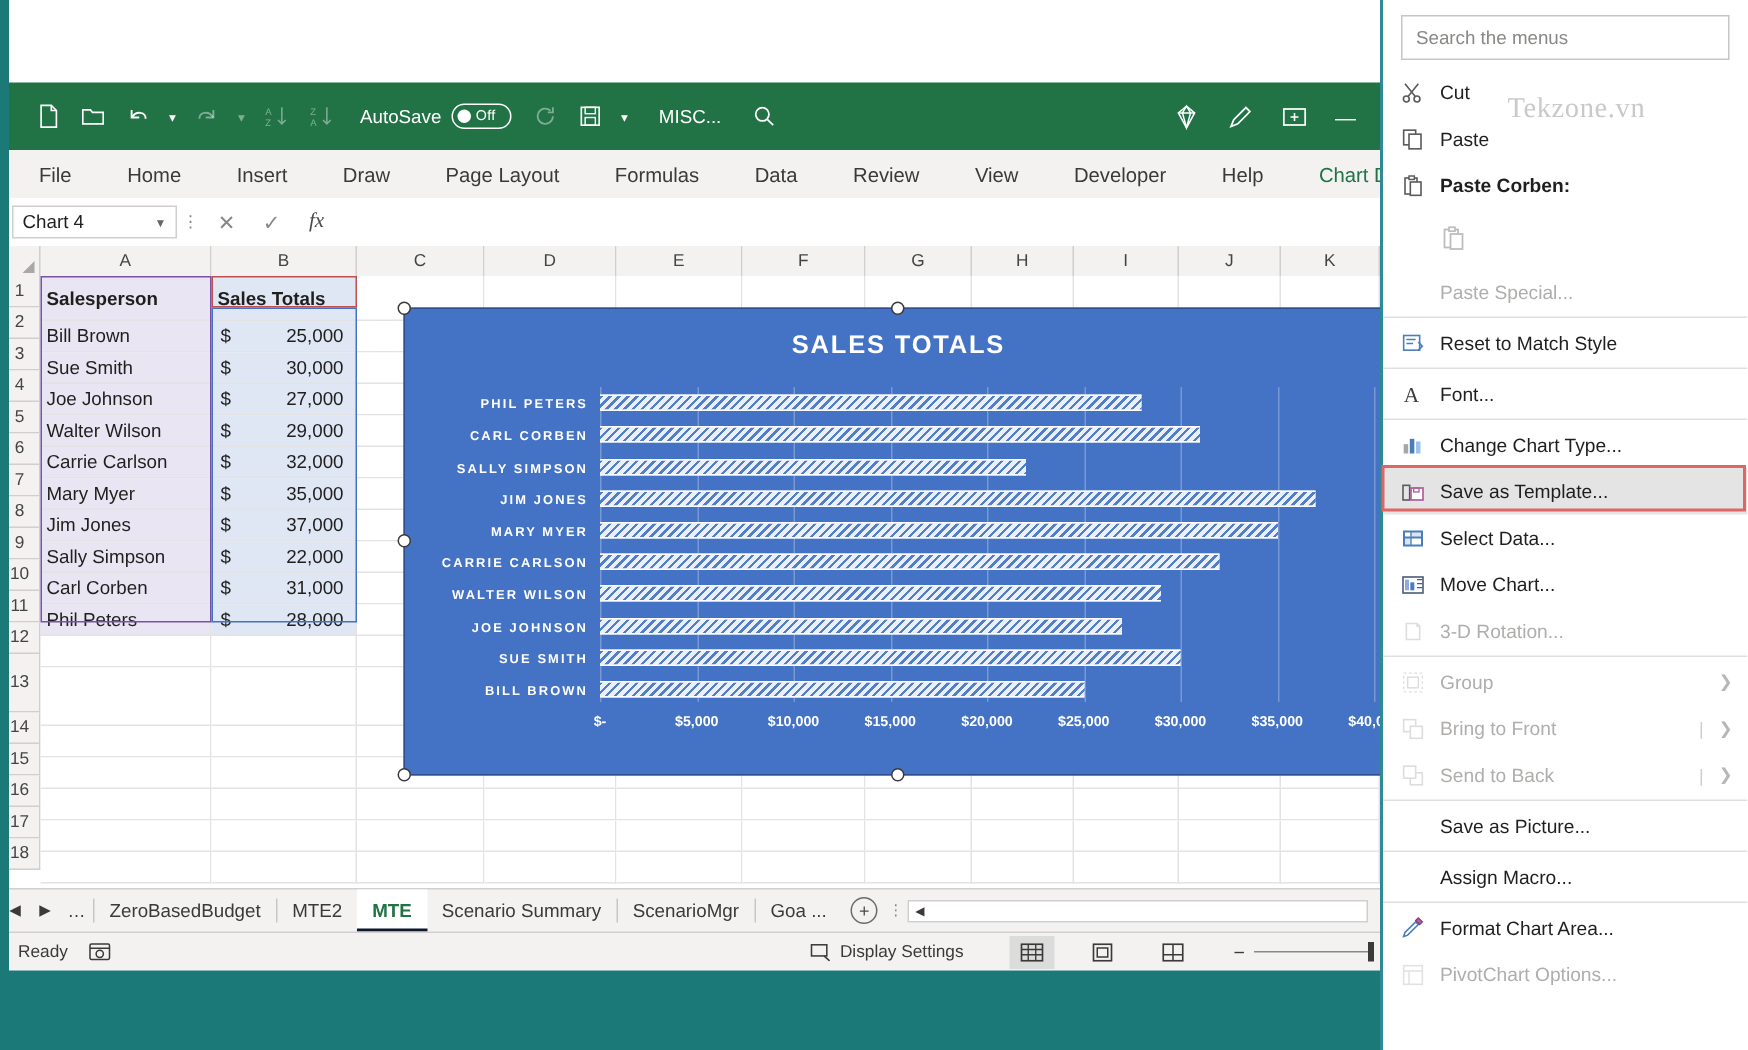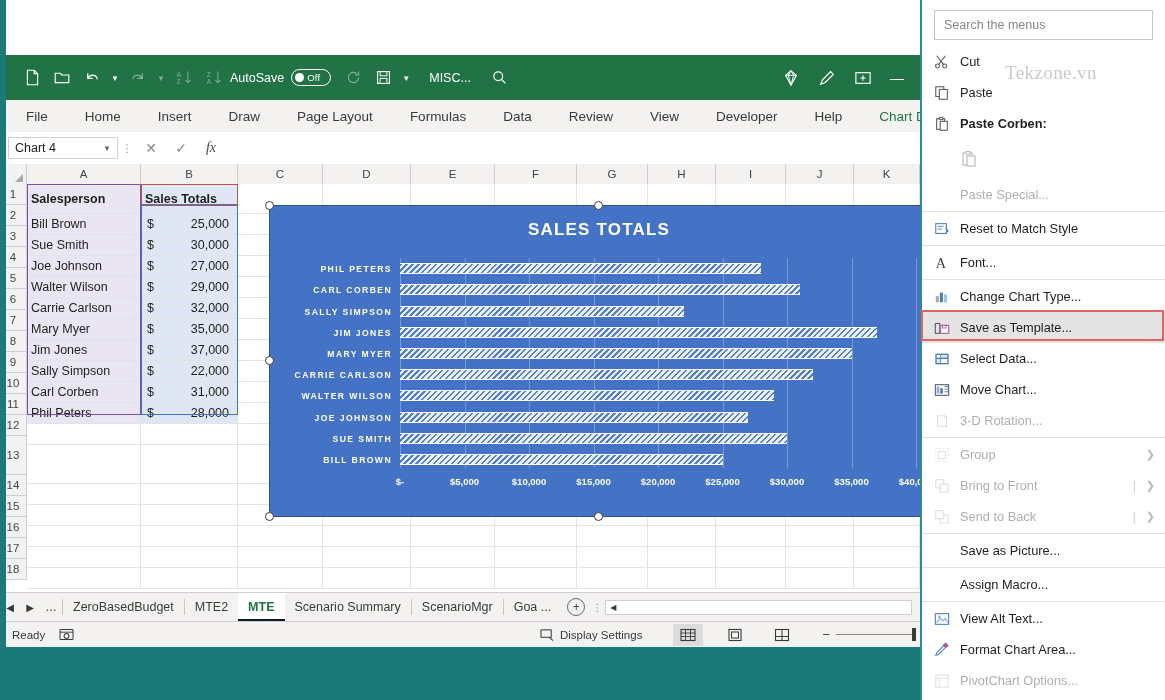--- a/index.html
+++ b/index.html
@@ -29,21 +29,21 @@
   .qat-btn {
     width: 28px; height: 28px;
     display:flex; align-items:center; justify-content:center;
     color:#ffffff; cursor: pointer; position:relative;
   }
   .qat-btn.dim { color: rgba(255,255,255,0.42); }
   .qat-caret { width:14px; height:28px; display:flex;align-items:center;justify-content:center;
     color:#ffffff; font-size:9px; cursor:pointer;}
   .qat-caret.dim { color: rgba(255,255,255,0.42); }
   .autosave {
-    display:flex; align-items:center; gap:7px; color:#ffffff; font-size:12.5px;
+    display:flex; align-items:center; gap:7px; margin-left:10px; color:#ffffff; font-size:12.5px;
     cursor:pointer; white-space:nowrap;
   }
   .toggle-pill {
     width: 40px; height: 17px; border-radius: 9px; border: 1.3px solid #ffffff;
     display:flex; align-items:center; gap:3px; padding:0 3px; position:relative;
   }
   .toggle-knob { width:9px; height:9px; border-radius:50%; background:#ffffff; }
   .toggle-txt { font-size:9.5px; color:#ffffff; letter-spacing:0.2px;}
   .misc-label { color:#ffffff; font-size:12.5px; margin-left:14px; white-space:nowrap; cursor:pointer;}
   .qat-search { margin-left:18px; color:#ffffff; cursor:pointer; }
@@ -1003,30 +1003,20 @@
         </div>
         <div class="msep"></div>
         <div class="mi">
           <span class="mi-ico"></span>
           <span class="mi-lab">Assign Macro...</span>
         </div>
         <div class="msep"></div>
         <div class="mi">
           <span class="mi-ico">
             <svg width="16" height="16" viewBox="0 0 18 18">
-              <rect x="1.5" y="3" width="15" height="12" fill="none" stroke="#4a7ebb" stroke-width="1.2"></rect>
-              <path d="M3 13l4-5 3 3 2.5-2.5L16 13" fill="none" stroke="#7aa6d6" stroke-width="1.2"></path>
-              <circle cx="6" cy="6.5" r="1.3" fill="#7aa6d6"></circle>
-            </svg>
-          </span>
-          <span class="mi-lab">View Alt Text...</span>
-        </div>
-        <div class="mi">
-          <span class="mi-ico">
-            <svg width="16" height="16" viewBox="0 0 18 18">
               <path d="M2 15l3-1 8-8-2-2-8 8z" fill="none" stroke="#4a7ebb" stroke-width="1.2"></path>
               <path d="M11 3l2-2 3 3-2 2z" fill="#b05fa0" stroke="#8a3f7a" stroke-width="1"></path>
             </svg>
           </span>
           <span class="mi-lab">Format Chart Area...</span>
         </div>
         <div class="mi disabled">
           <span class="mi-ico" style="opacity: 0.55;">
             <svg width="16" height="16" viewBox="0 0 18 18">
               <rect x="2" y="2" width="14" height="14" fill="none" stroke="#c9c9c9" stroke-width="1.2"></rect>

